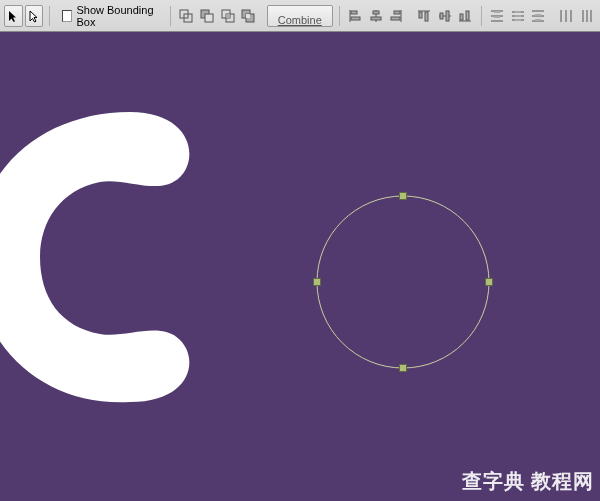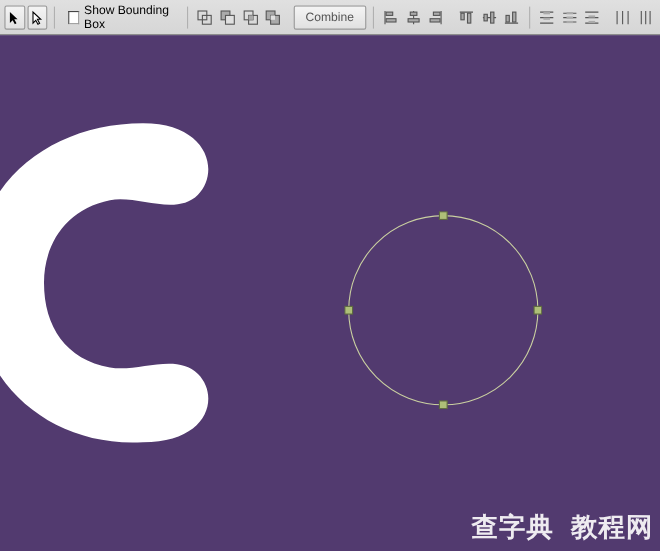--- a/index.html
+++ b/index.html
@@ -56,23 +56,24 @@
     background: #fff;
   }
   .checkbox-label { color: #000; }
   .text-btn {
     height: 22px;
     padding: 0 10px;
     border: 1px solid #999;
     background: linear-gradient(#f4f4f4, #e0e0e0);
     border-radius: 2px;
     display: flex;
-    align-items: center;
+    align-items: flex-end;
     color: #555;
     font-size: 11px;
+    text-decoration: underline;
   }
   .canvas {
     position: absolute;
     left: 0;
     top: 32px;
     width: 600px;
     height: 469px;
     background: #523A6F;
     overflow: hidden;
   }
@@ -100,23 +101,23 @@
   }
   .watermark {
     position: absolute;
     right: 6px;
     bottom: 6px;
     color: #fff;
     text-align: right;
     opacity: 0.9;
   }
   .watermark .big {
-    font-size: 24px;
+    font-size: 20px;
     font-weight: bold;
-    font-family: Liberation Mono, monospace;
+    font-family: Liberation Serif, serif;
     letter-spacing: 1px;
   }
   .watermark .small {
     font-size: 10px;
     opacity: 0.85;
   }
 </style>
 </head>
 <body>
 

